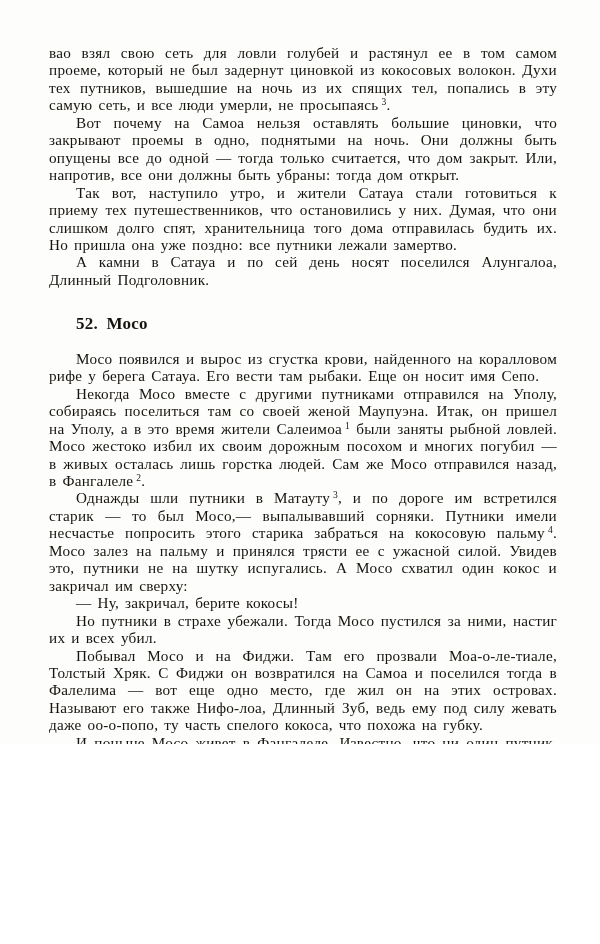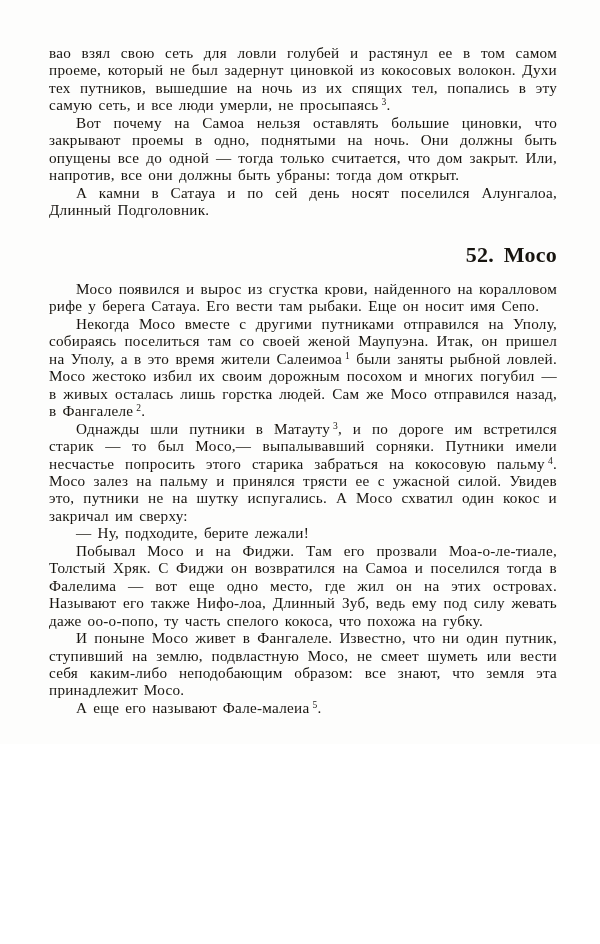--- a/index.html
+++ b/index.html
@@ -28,26 +28,26 @@
     word-spacing: 2px;
   }
   .page-text p {
     margin: 0;
     text-indent: 27px;
   }
   .page-text p.paragraph-continuation {
     text-indent: 0;
   }
   .page-text h2.heading {
-    font-size: 22px;
+    font-size: 17px;
     line-height: 17.45px;
     font-weight: bold;
     margin: 27px 0 17px 0;
     text-indent: 27px;
-    text-align: right;
+    text-align: left;
     word-spacing: 4px;
   }
   .page-text sup {
     font-size: 9.5px;
     line-height: 0;
     margin-left: 3px;
     vertical-align: baseline;
     position: relative;
     top: -5px;
   }
@@ -61,24 +61,26 @@
     margin-top: 24px;
   }
 </style>
 </head>
 <body>
 
 <div class="book-page">
   <main class="page-text">
       <p class="paragraph-continuation">вао взял свою сеть для ловли голубей и растянул ее в том самом проеме, который не был задернут циновкой из кокосовых волокон. Духи тех путников, вышедшие на ночь из их спящих тел, попались в эту самую сеть, и все люди умерли, не просыпаясь<sup>3</sup>.</p>
       <p class="paragraph">Вот почему на Самоа нельзя оставлять большие циновки, что закрывают проемы в одно, поднятыми на ночь. Они должны быть опущены все до одной — тогда только считается, что дом закрыт. Или, напротив, все они должны быть убраны: тогда дом открыт.</p>
+      <p class="paragraph">Так вот, наступило утро, и жители Сатауа стали готовиться к приему тех путешественников, что остановились у них. Думая, что они слишком долго спят, хранительница того дома отправилась будить их. Но пришла она уже поздно: все путники лежали замертво.</p>
       <p class="paragraph">А камни в Сатауа и по сей день носят поселился Алунгалоа, Длинный Подголовник.</p>
       <h2 class="heading heading">52. Мосо</h2>
       <p class="paragraph">Мосо появился и вырос из сгустка крови, найденного на коралловом рифе у берега Сатауа. Его вести там рыбаки. Еще он носит имя Сепо.</p>
       <p class="paragraph">Некогда Мосо вместе с другими путниками отправился на Уполу, собираясь поселиться там со своей женой Маупуэна. Итак, он пришел на Уполу, а в это время жители Салеимоа<sup>1</sup> были заняты рыбной ловлей. Мосо жестоко избил их своим дорожным посохом и многих погубил — в живых осталась лишь горстка людей. Сам же Мосо отправился назад, в Фангалеле<sup>2</sup>.</p>
       <p class="paragraph">Однажды шли путники в Матауту<sup>3</sup>, и по дороге им встретился старик — то был Мосо,— выпалывавший сорняки. Путники имели несчастье попросить этого старика забраться на кокосовую пальму<sup>4</sup>. Мосо залез на пальму и принялся трясти ее с ужасной силой. Увидев это, путники не на шутку испугались. А Мосо схватил один кокос и закричал им сверху:</p>
-      <p class="dialogue">— Ну, подходите, берите лежали!</p>
+      <p class="dialogue">— Ну, закричал, берите кокосы!</p>
+      <p class="paragraph">Но путники в страхе убежали. Тогда Мосо пустился за ними, настиг их и всех убил.</p>
       <p class="paragraph">Побывал Мосо и на Фиджи. Там его прозвали Моа-о-ле-тиале, Толстый Хряк. С Фиджи он возвратился на Самоа и поселился тогда в Фалелима — вот еще одно место, где жил он на этих островах. Называют его также Нифо-лоа, Длинный Зуб, ведь ему под силу жевать даже оо-о-попо, ту часть спелого кокоса, что похожа на губку.</p>
       <p class="paragraph">И поныне Мосо живет в Фангалеле. Известно, что ни один путник, ступивший на землю, подвластную Мосо, не смеет шуметь или вести себя каким-либо неподобающим образом: все знают, что земля эта принадлежит Мосо.</p>
       <p class="paragraph">А еще его называют Фале-малеиа<sup>5</sup>.</p>
     </main>
   <div class="page-number">152</div>
 </div>
 
 </body></html>

